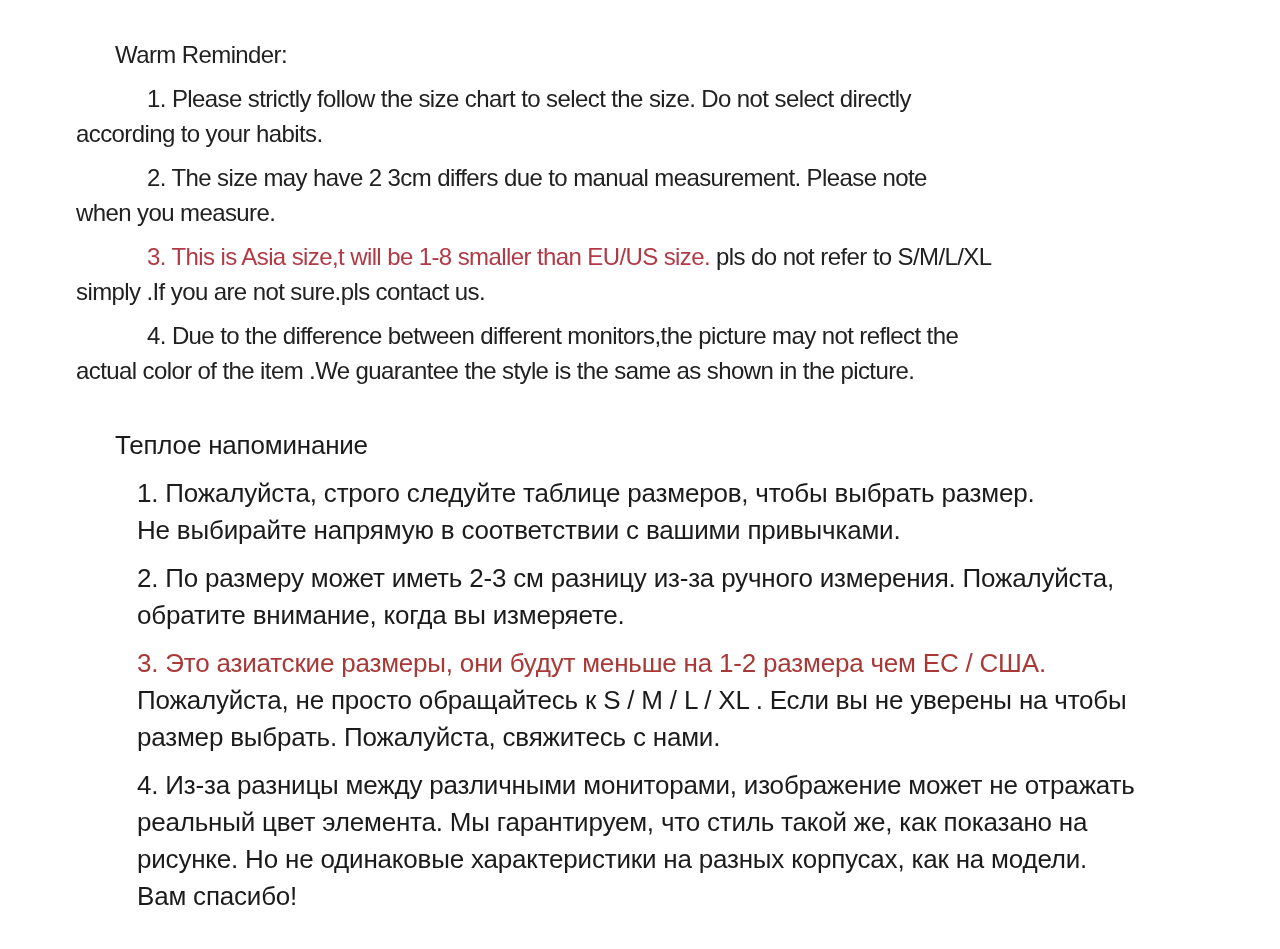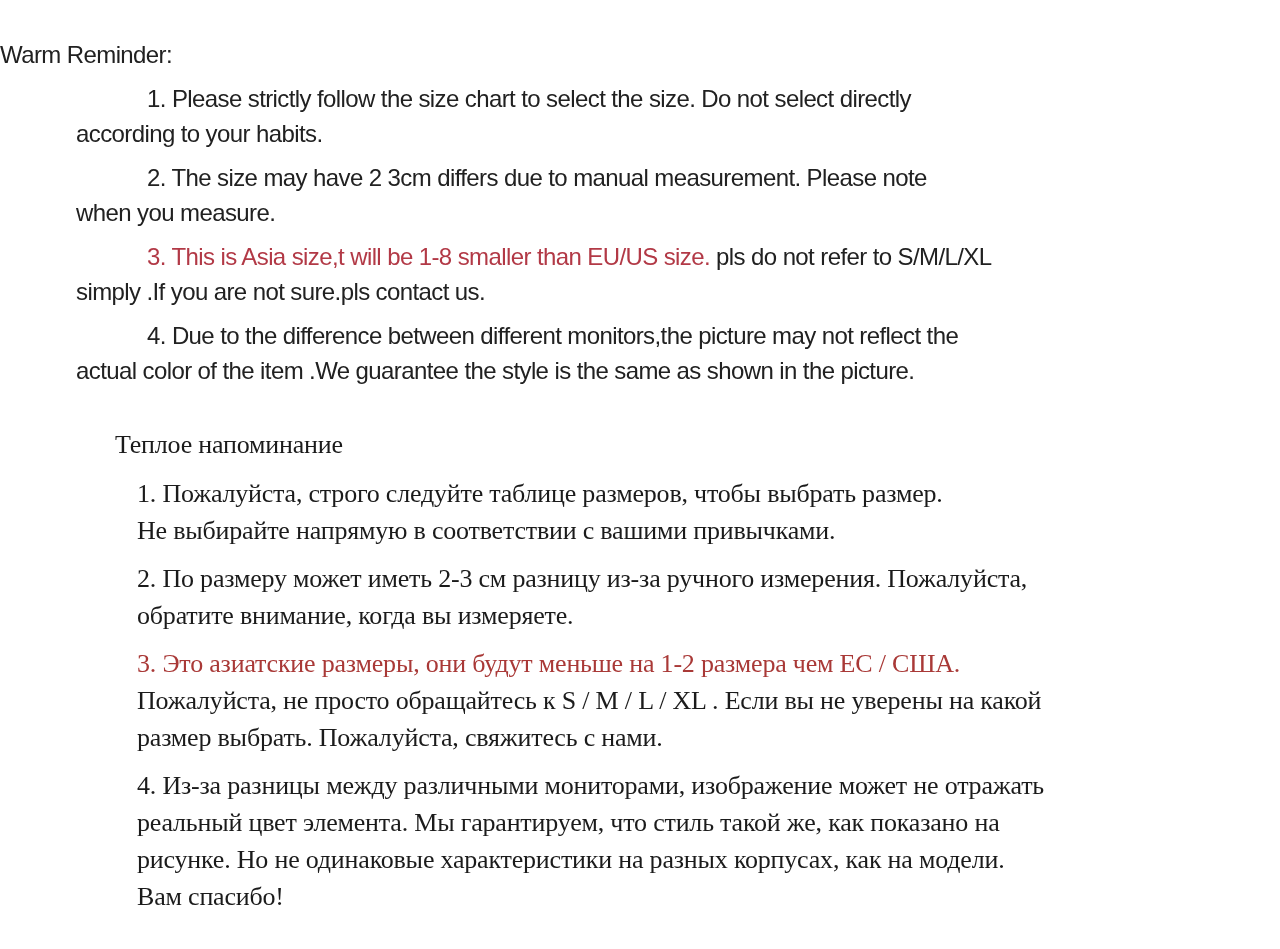--- a/index.html
+++ b/index.html
@@ -25,36 +25,35 @@
     position: absolute;
     top: 37px;
     left: 0;
     right: 0;
     color: var(--ink-en, #212121);
     font-size: 24px;
     line-height: 35.5px;
     letter-spacing: -0.6px;
   }
   .en-section .line { white-space: pre; }
-  .en-title   { }
+  .en-title   { padding-left: 115px; }
   .en-num     { padding-left: 147px; margin-top: 8px; }
   .en-cont    { padding-left: 76px; }
   .red-en     { color: var(--red-en, #b23946); }
 
   
   .ru-section {
     position: absolute;
     top: 426px;
     left: 0;
     right: 0;
     color: var(--ink-ru, #1b1b1b);
     font-size: 26px;
     line-height: 37px;
     letter-spacing: -0.2px;
-    font-family: Liberation Serif, serif;
   }
   .ru-title {
     padding-left: 115px;
     line-height: 38px;
   }
   .ru-para {
     margin-top: 11px;
     padding-left: 137px;
   }
   .ru-para .line { white-space: pre; }
@@ -85,21 +84,21 @@
         <div class="ru-para">
           <div class="line">1. Пожалуйста, строго следуйте таблице размеров, чтобы выбрать размер.</div>
           <div class="line">Не выбирайте напрямую в соответствии с вашими привычками.</div>
         </div>
         <div class="ru-para">
           <div class="line">2. По размеру может иметь 2-3 см разницу из-за ручного измерения. Пожалуйста,</div>
           <div class="line">обратите внимание, когда вы измеряете.</div>
         </div>
         <div class="ru-para">
           <div class="line red-ru">3. Это азиатские размеры, они будут меньше на 1-2 размера чем ЕС / США.</div>
-          <div class="line">Пожалуйста, не просто обращайтесь к S / M / L / XL . Если вы не уверены на какой</div>
+          <div class="line">Пожалуйста, не просто обращайтесь к S / M / L / XL . Если вы не уверены на чтобы</div>
           <div class="line">размер выбрать. Пожалуйста, свяжитесь с нами.</div>
         </div>
         <div class="ru-para">
           <div class="line">4. Из-за разницы между различными мониторами, изображение может не отражать</div>
           <div class="line">реальный цвет элемента. Мы гарантируем, что стиль такой же, как показано на</div>
           <div class="line">рисунке. Но не одинаковые характеристики на разных корпусах, как на модели.</div>
           <div class="line">Вам спасибо!</div>
         </div>
       </div>
   </section>

